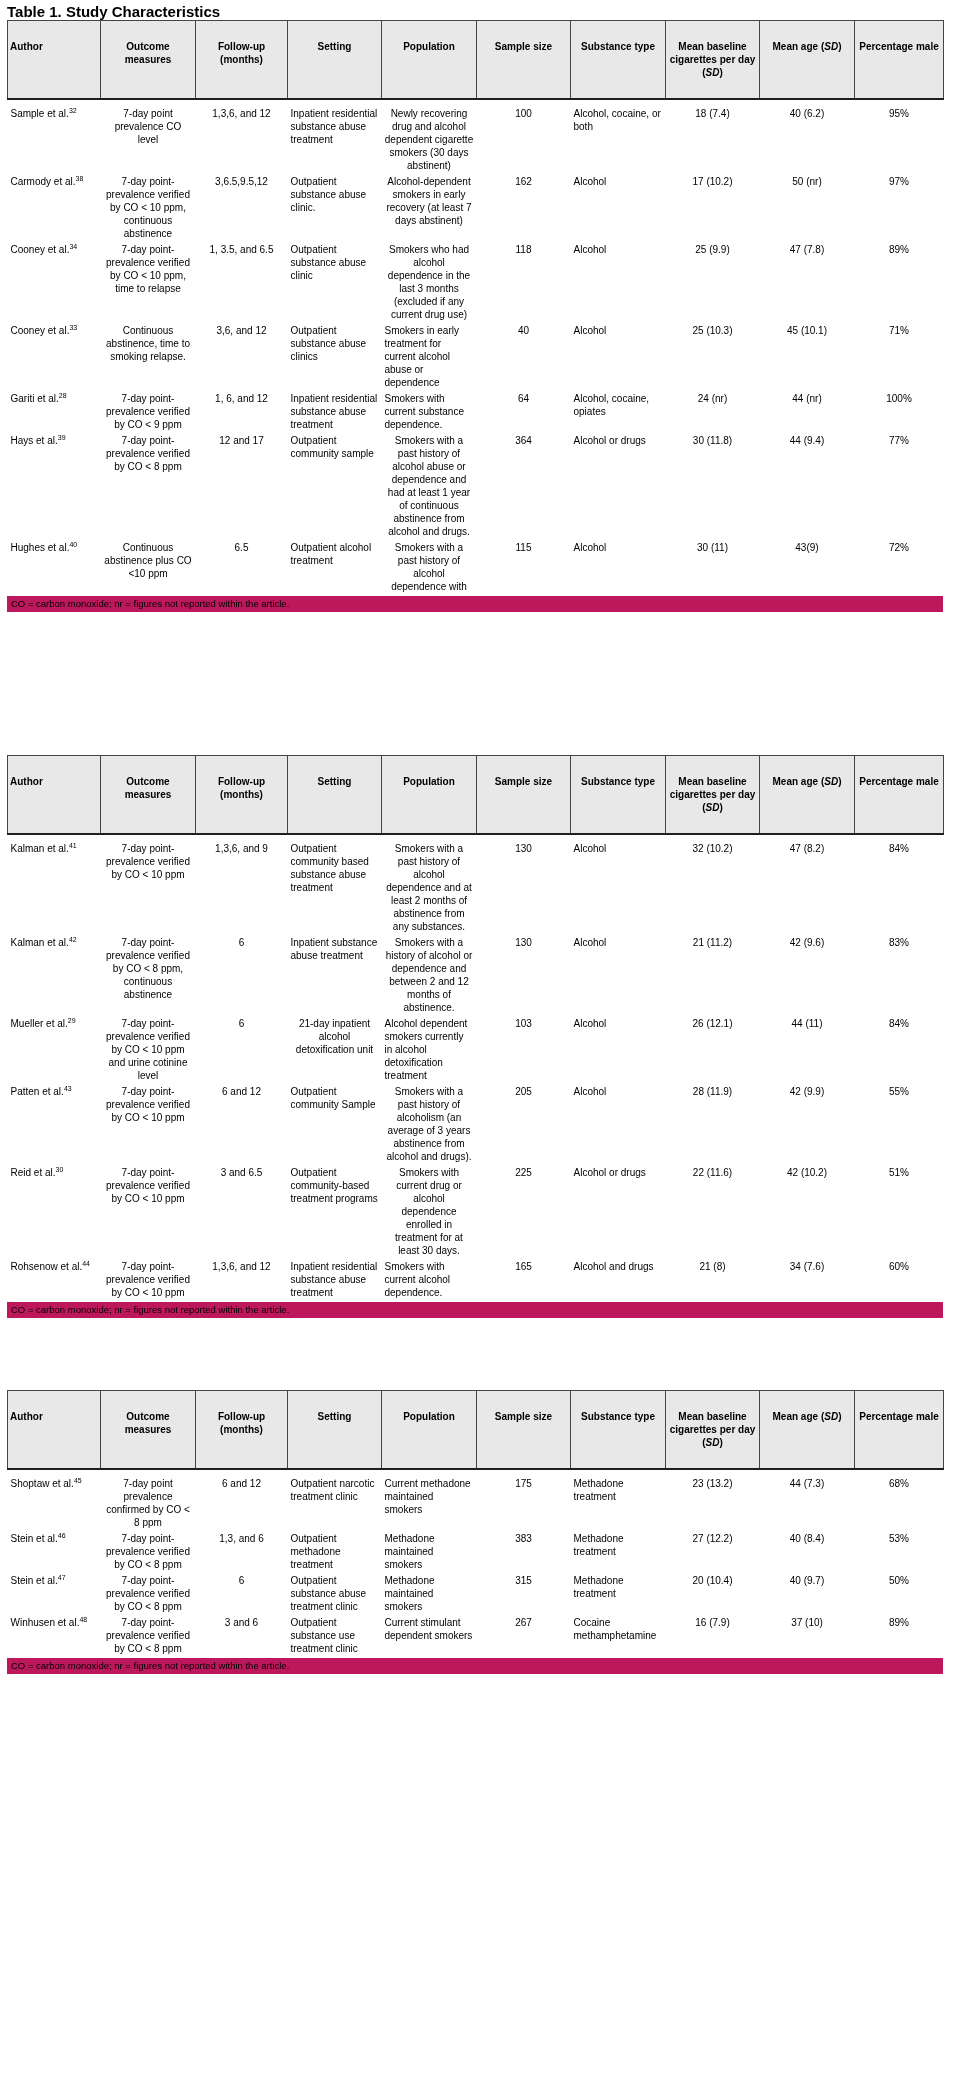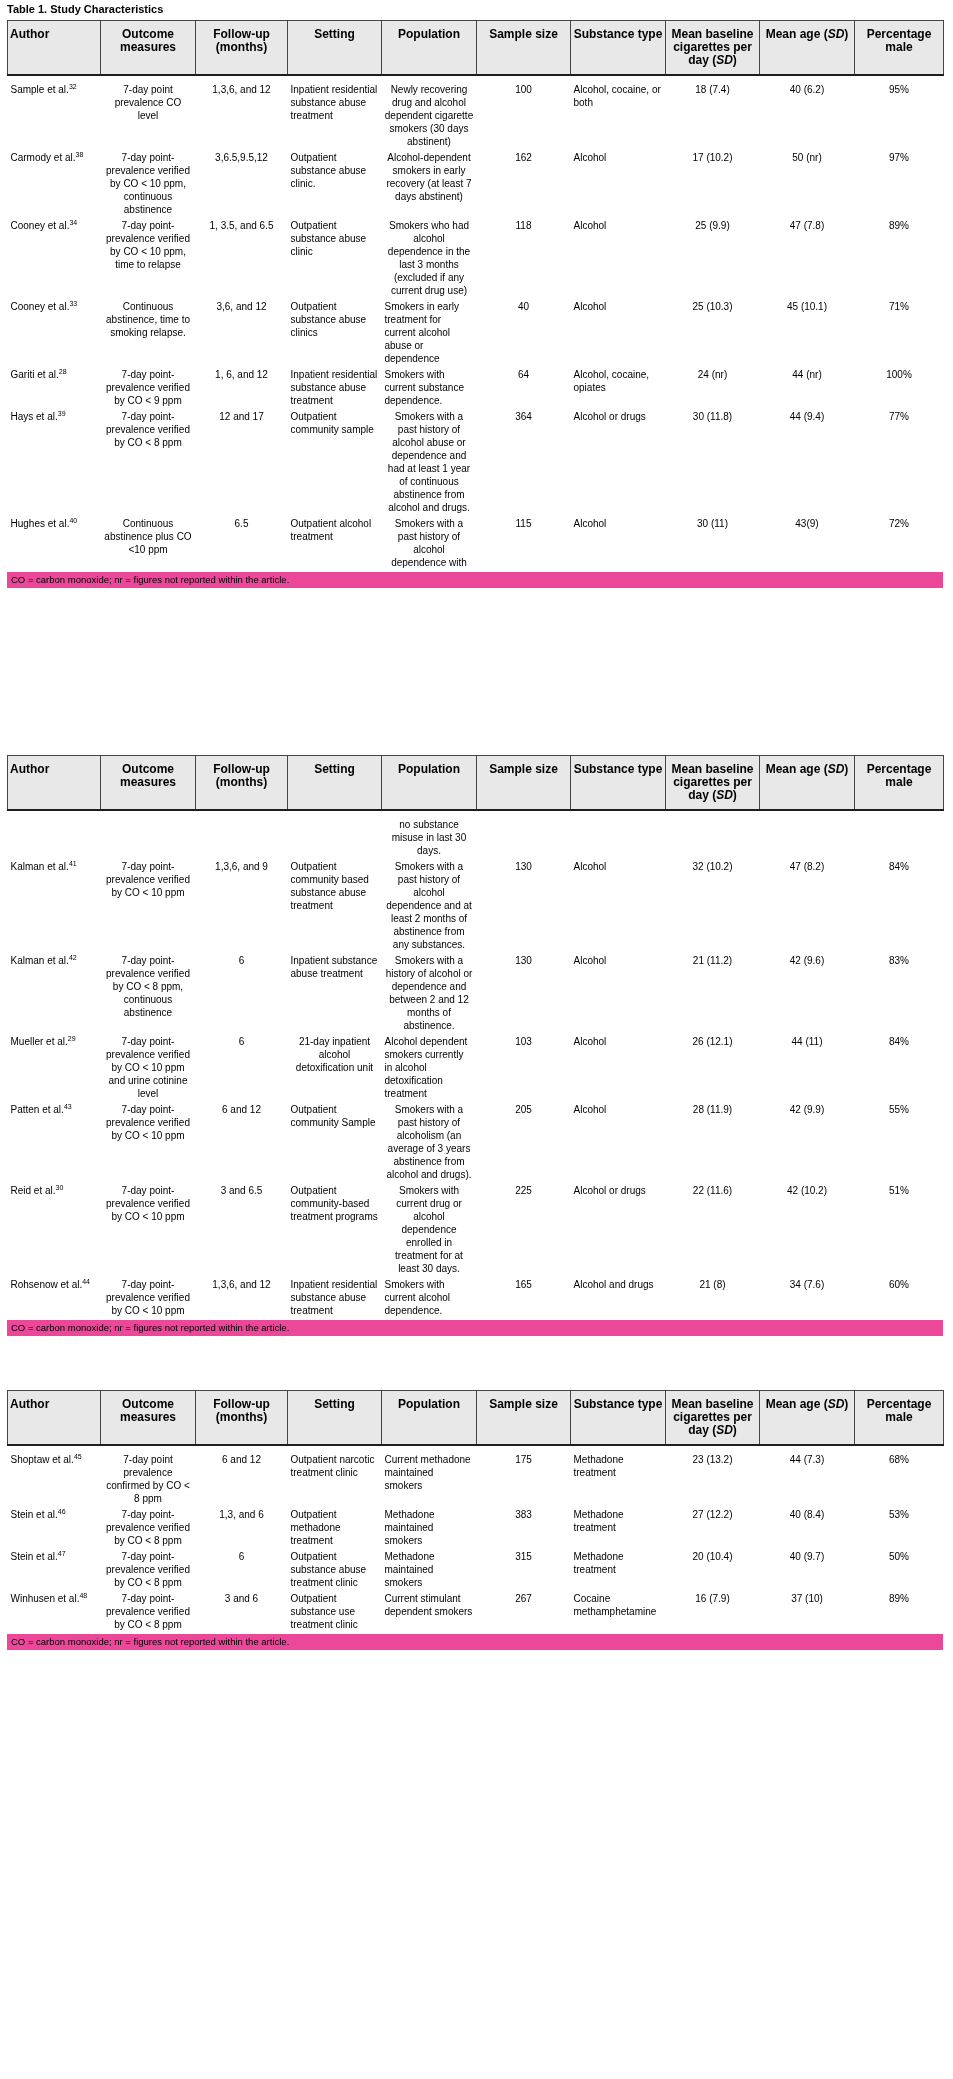--- a/index.html
+++ b/index.html
@@ -1,40 +1,40 @@
 <!DOCTYPE html>
 <html><head>
 <meta charset="utf-8">
 <style>
   html,body{margin:0;padding:0;}
   body{
     width:953px;height:2079px;position:relative;background:#ffffff;
     font-family:"Liberation Sans","DejaVu Sans",sans-serif;color:#000;
   }
   .page-title{
-    position:absolute;left:7px;top:3px;font-size:11px;font-weight:bold;
+    position:absolute;left:7px;top:3px;font-size:15px;font-weight:bold;
     letter-spacing:0;white-space:nowrap;
   }
   .table-section{position:absolute;left:7px;width:936px;}
   .sec1{top:20px;} .sec2{top:755px;} .sec3{top:1390px;}
   table.study{table-layout:fixed;width:936px;border-collapse:collapse;}
   table.study th{
     background:#e8e8e8;border:1px solid #454545;border-bottom:2px solid #1f1f1f;
-    font-size:12px;font-weight:bold;line-height:13px;text-align:center;
-    vertical-align:top;padding:7px 2px;height:40px;box-sizing:border-box;
+    font-size:10px;font-weight:bold;line-height:13px;text-align:center;
+    vertical-align:top;padding:19px 2px;height:40px;box-sizing:border-box;
   }
   table.study td{
     border:none;font-size:10px;line-height:13px;vertical-align:top;
     padding:1px 3px 2px 3px;word-wrap:break-word;
   }
   table.study tbody tr:first-child td{padding-top:7px;}
   td.al{text-align:left;} td.ac{text-align:center;}
   sup.ref{font-size:7px;line-height:1;}
   .footnote-bar{
-    width:936px;background:#ec4899;font-size:9.5px;line-height:13px;
+    width:936px;background:#be185d;font-size:9.5px;line-height:13px;
     padding:1px 0 2px 4px;box-sizing:border-box;margin-top:1px;
   }
 </style>
 </head>
 <body>
 
 <div class="page-title">Table 1. Study Characteristics</div>
 
 <div class="table-section sec1">
     <table class="study">
@@ -176,32 +176,20 @@
           <th>Population</th>
           <th>Sample size</th>
           <th>Substance type</th>
           <th>Mean baseline cigarettes per day (<i>SD</i>)</th>
           <th>Mean age (<i>SD</i>)</th>
           <th>Percentage male</th>
         </tr>
       </thead>
       <tbody>
         <tr>
-          <td class="al"><span></span></td>
-          <td class="ac"></td>
-          <td class="ac"></td>
-          <td class="al"></td>
-          <td class="ac">no substance misuse in last 30 days.</td>
-          <td class="ac"></td>
-          <td class="al"></td>
-          <td class="ac"></td>
-          <td class="ac"></td>
-          <td class="ac"></td>
-        </tr>
-        <tr>
           <td class="al"><span>Kalman et al.</span><sup class="ref">41</sup></td>
           <td class="ac">7-day point-prevalence verified by CO &lt; 10 ppm</td>
           <td class="ac">1,3,6, and 9</td>
           <td class="al">Outpatient community based substance abuse treatment</td>
           <td class="ac">Smokers with a past history of alcohol dependence and at least 2 months of abstinence from any substances.</td>
           <td class="ac">130</td>
           <td class="al">Alcohol</td>
           <td class="ac">32 (10.2)</td>
           <td class="ac">47 (8.2)</td>
           <td class="ac">84%</td>

